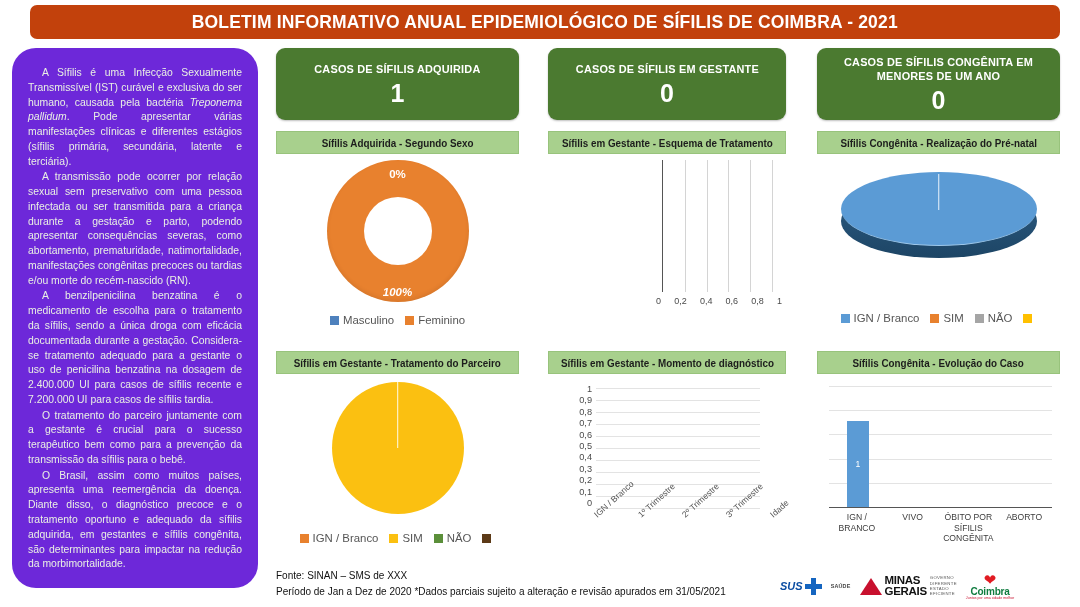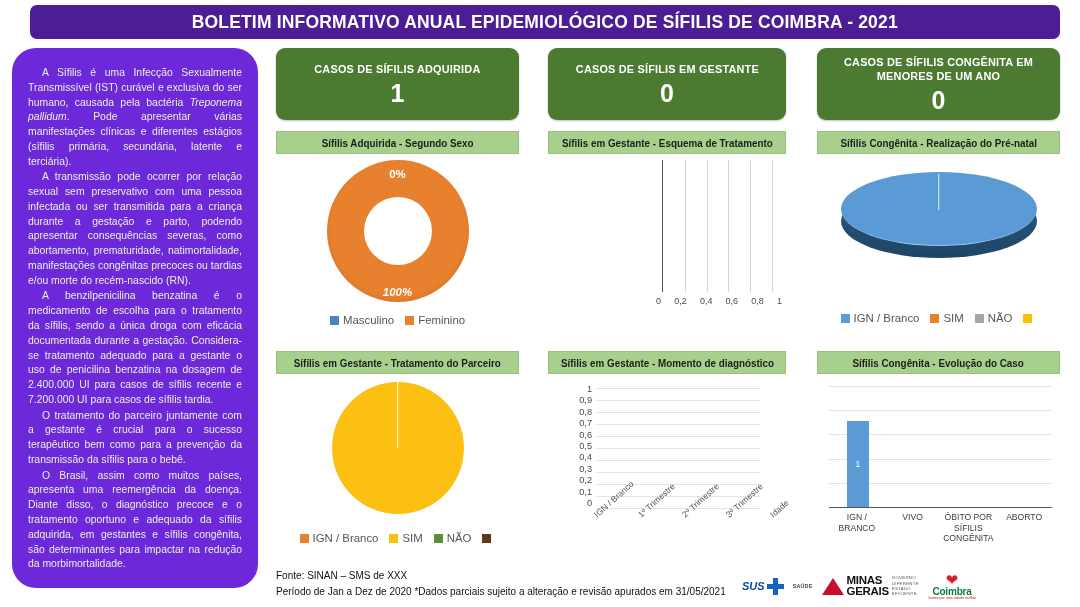--- a/index.html
+++ b/index.html
@@ -7,21 +7,21 @@
     width: 1080px; height: 607px;
     background: #ffffff;
     font-family: "Liberation Sans", sans-serif;
     overflow: hidden;
   }
   .page { position: relative; width: 1080px; height: 607px; background:#fff; }
 
   
   .header-bar {
     position: absolute; left: 30px; top: 5px; width: 1030px; height: 34px;
-    background: #4c1d95; border-radius: 7px;
+    background: #c2410c; border-radius: 7px;
     display: flex; align-items: center; justify-content: center;
   }
   .header-title {
     color: #ffffff; font-size: 19px; font-weight: bold;
     letter-spacing: .2px; transform: scaleX(.92); white-space: nowrap;
     font-family: "Liberation Sans", sans-serif;
   }
 
   
   .sidebar {
@@ -183,21 +183,21 @@
 
   
   .footer {
     position: absolute; left: 276px; top: 568px; font-size: 10px; color: #111;
     line-height: 1.55;
   }
   .logos {
     position: absolute; left: 742px; top: 570px; width: 320px; height: 32px;
     display: flex; align-items: center; gap: 9px;
   }
-  .logo-sus { display: flex; align-items: center; gap: 2px; }
+  .logo-sus { display: flex; align-items: center; gap: 2px; margin-left: 38px; }
   .logo-sus .txt { color: #0B4DA2; font-size: 11px; font-weight: bold; font-style: italic; }
   .logo-sus .cross { position: relative; width: 17px; height: 17px; }
   .logo-sus .cross::before, .logo-sus .cross::after {
     content: ""; position: absolute; background: #1565C0;
   }
   .logo-sus .cross::before { left: 6px; top: 0; width: 5px; height: 17px; }
   .logo-sus .cross::after { left: 0; top: 6px; width: 17px; height: 5px; }
   .logo-saude { font-size: 5.4px; color: #444; font-weight: bold; letter-spacing:.2px; }
   .logo-mg { display: flex; align-items: center; gap: 3px; }
   .logo-mg .tri {

